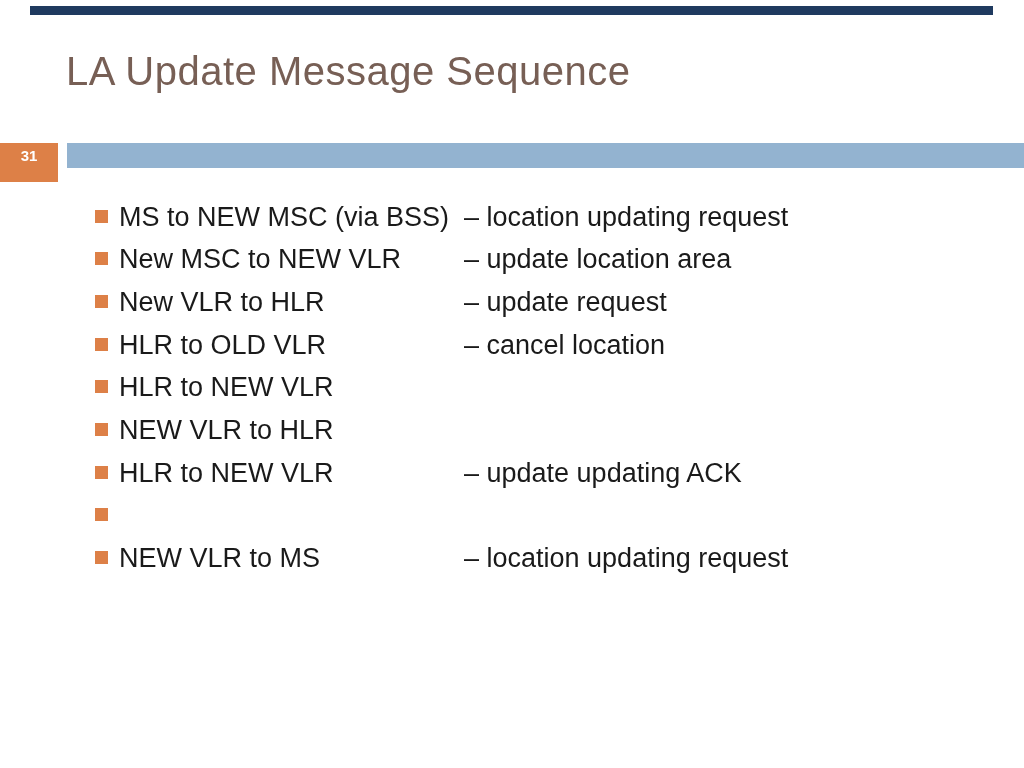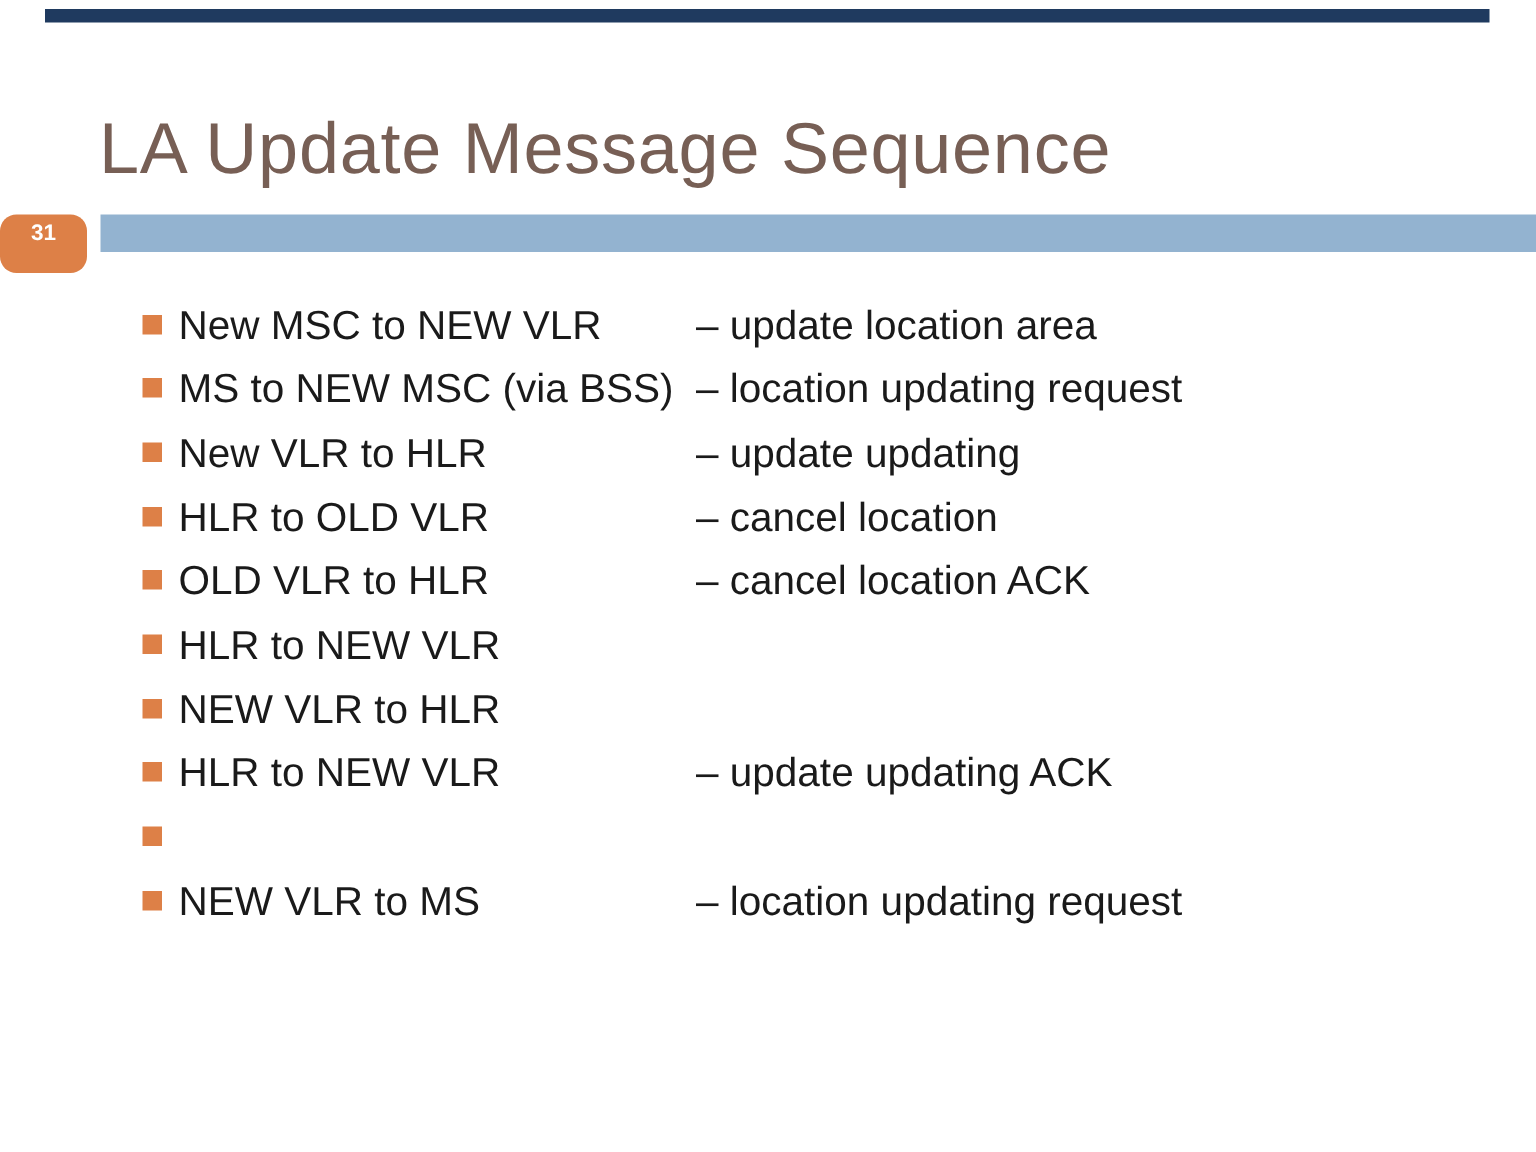--- a/index.html
+++ b/index.html
@@ -15,22 +15,22 @@
     position: absolute;
     left: 30px;
     top: 6px;
     width: 963px;
     height: 9px;
     background: var(--top-bar, #1F3A5F);
   }
   .title {
     position: absolute;
     left: 66px;
-    top: 71px;
-    font-size: 48px;
+    top: 42px;
+    font-size: 40px;
     line-height: 58px;
     font-weight: 400;
     letter-spacing: 0.5px;
     color: var(--title-text, #775F55);
     white-space: nowrap;
   }
   .band-blue {
     position: absolute;
     left: 67px;
     top: 143px;
@@ -43,21 +43,20 @@
     left: 0;
     top: 143px;
     width: 58px;
     height: 39px;
     background: var(--accent-orange, #DD8047);
     color: #ffffff;
     font-size: 15px;
     font-weight: 700;
     line-height: 25px;
     text-align: center;
-    border-radius: 11px;
   }
   .bullet-list {
     position: absolute;
     left: 95px;
     top: 196px;
     width: 900px;
   }
   .row {
     display: flex;
     align-items: center;
@@ -85,47 +84,42 @@
 <body>
 
 <div class="slide">
   <div class="top-bar"></div>
   <div class="title">LA Update Message Sequence</div>
   <div class="band-blue"></div>
   <div class="page-box">31</div>
   <div class="bullet-list" id="bullet-list">
   <div class="row">
     <span class="bullet"></span>
+    <span class="route">MS to NEW MSC (via BSS)</span>
+    <span class="desc">– location updating request</span>
+  </div>
+
+  <div class="row">
+    <span class="bullet"></span>
     <span class="route">New MSC to NEW VLR</span>
     <span class="desc">– update location area</span>
   </div>
 
   <div class="row">
     <span class="bullet"></span>
-    <span class="route">MS to NEW MSC (via BSS)</span>
-    <span class="desc">– location updating request</span>
-  </div>
-
-  <div class="row">
-    <span class="bullet"></span>
     <span class="route">New VLR to HLR</span>
-    <span class="desc">– update updating</span>
+    <span class="desc">– update request</span>
   </div>
 
   <div class="row">
     <span class="bullet"></span>
     <span class="route">HLR to OLD VLR</span>
     <span class="desc">– cancel location</span>
   </div>
 
-  <div class="row">
-    <span class="bullet"></span>
-    <span class="route">OLD VLR to HLR</span>
-    <span class="desc">– cancel location ACK</span>
-  </div>
 
   <div class="row">
     <span class="bullet"></span>
     <span class="route">HLR to NEW VLR</span>
   </div>
 
   <div class="row">
     <span class="bullet"></span>
     <span class="route">NEW VLR to HLR</span>
   </div>

